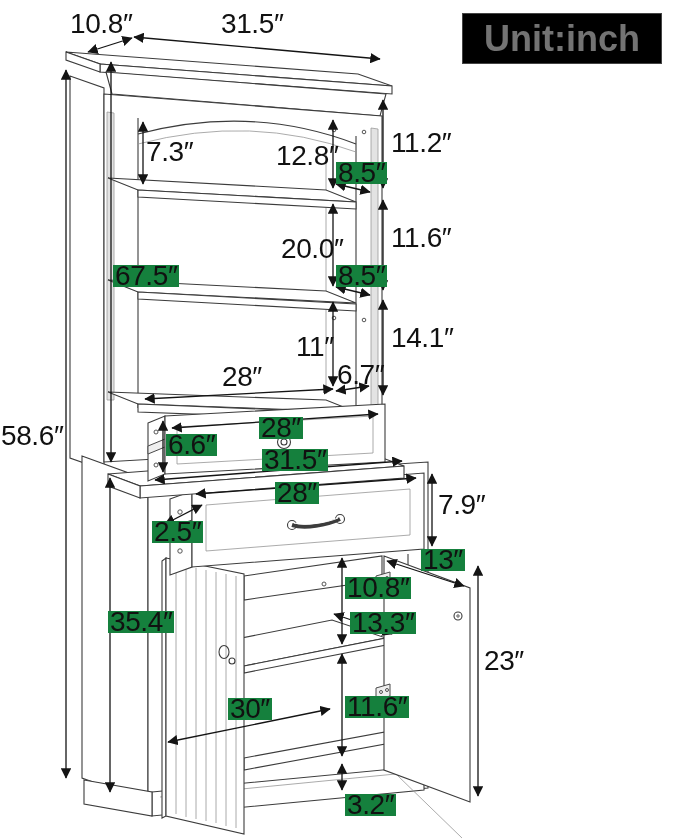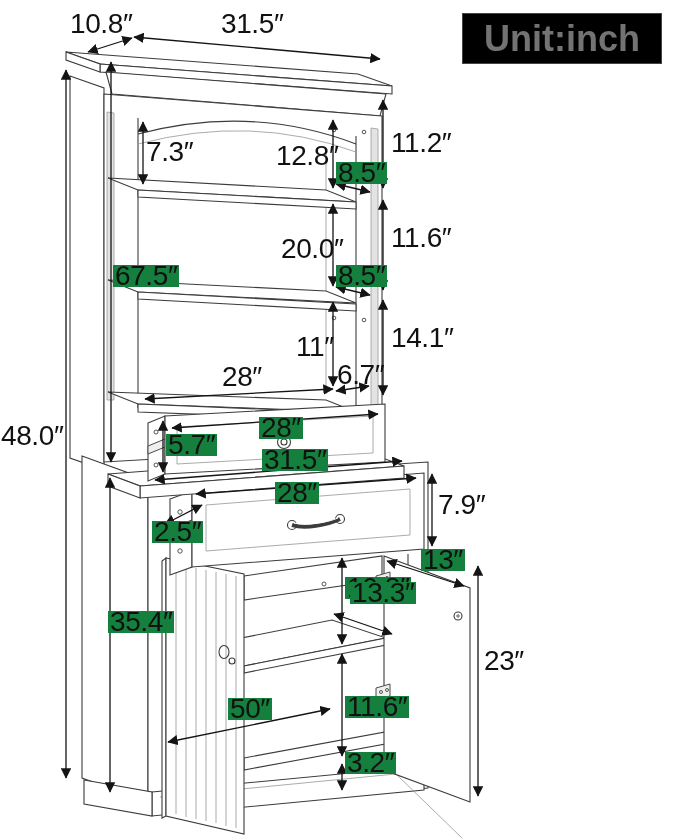--- a/index.html
+++ b/index.html
@@ -204,30 +204,30 @@
   <div class="dim bg" style="left:336px;top:162px">8.5″</div>
   <div class="dim" style="left:391px;top:132px">11.2″</div>
   <div class="dim" style="left:281px;top:238px">20.0″</div>
   <div class="dim bg" style="left:336px;top:265px">8.5″</div>
   <div class="dim" style="left:391px;top:227px">11.6″</div>
   <div class="dim" style="left:296px;top:336px">11″</div>
   <div class="dim" style="left:337px;top:364px">6.7″</div>
   <div class="dim" style="left:391px;top:327px">14.1″</div>
   <div class="dim" style="left:222px;top:366px">28″</div>
   <div class="dim bg" style="left:113px;top:265px">67.5″</div>
-  <div class="dim" style="left:1px;top:425px">48.0″</div>
+  <div class="dim" style="left:1px;top:425px">58.6″</div>
   <div class="dim bg" style="left:259px;top:417px">28″</div>
-  <div class="dim bg" style="left:166px;top:434px">5.7″</div>
+  <div class="dim bg" style="left:166px;top:434px">6.6″</div>
   <div class="dim bg" style="left:262px;top:449px">31.5″</div>
   <div class="dim bg" style="left:275px;top:482px">28″</div>
   <div class="dim" style="left:438px;top:494px">7.9″</div>
   <div class="dim bg" style="left:152px;top:521px">2.5″</div>
   <div class="dim bg" style="left:108px;top:611px">35.4″</div>
   <div class="dim bg" style="left:421px;top:549px">13″</div>
   <div class="dim bg" style="left:345px;top:577px">10.8″</div>
-  <div class="dim bg" style="left:350px;top:582px">13.3″</div>
+  <div class="dim bg" style="left:350px;top:612px">13.3″</div>
   <div class="dim" style="left:484px;top:650px">23″</div>
   <div class="dim bg" style="left:345px;top:696px">11.6″</div>
-  <div class="dim bg" style="left:228px;top:698px">50″</div>
-  <div class="dim bg" style="left:345px;top:752px">3.2″</div>
+  <div class="dim bg" style="left:228px;top:698px">30″</div>
+  <div class="dim bg" style="left:345px;top:794px">3.2″</div>
 
   <div id="unit-badge">Unit:inch</div>
 </div>
 
 </body></html>

